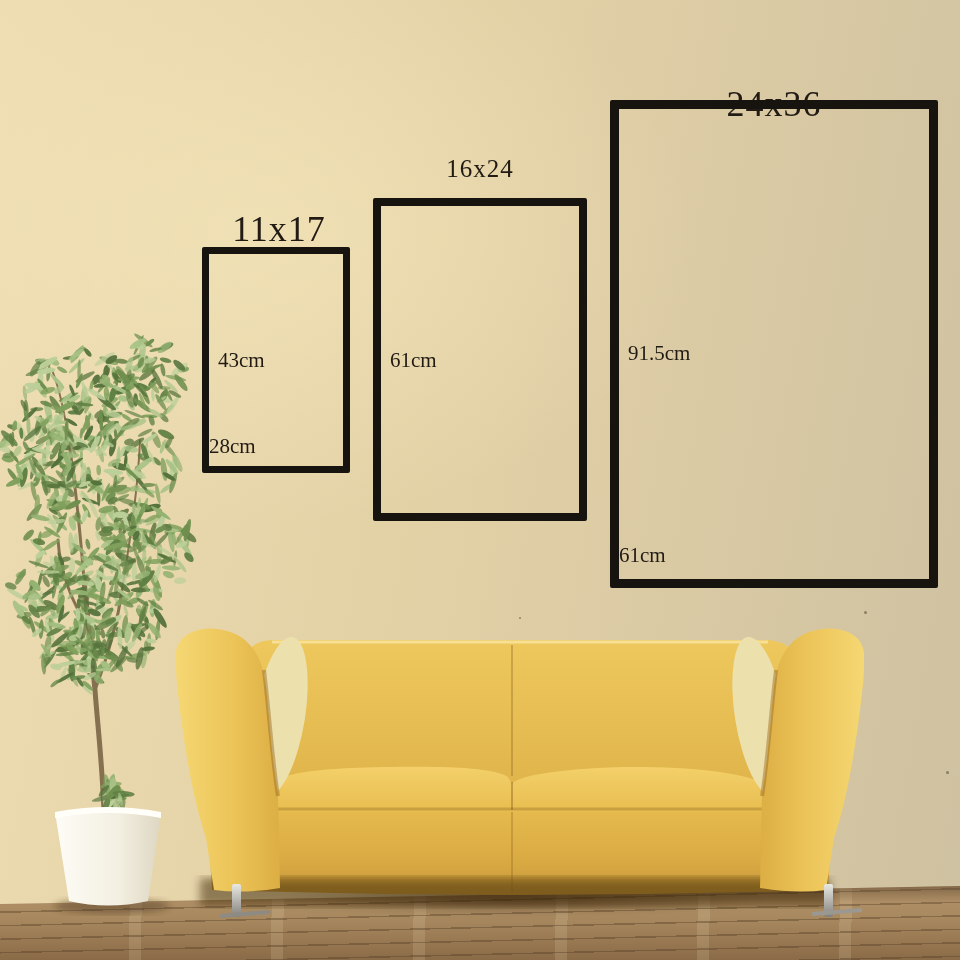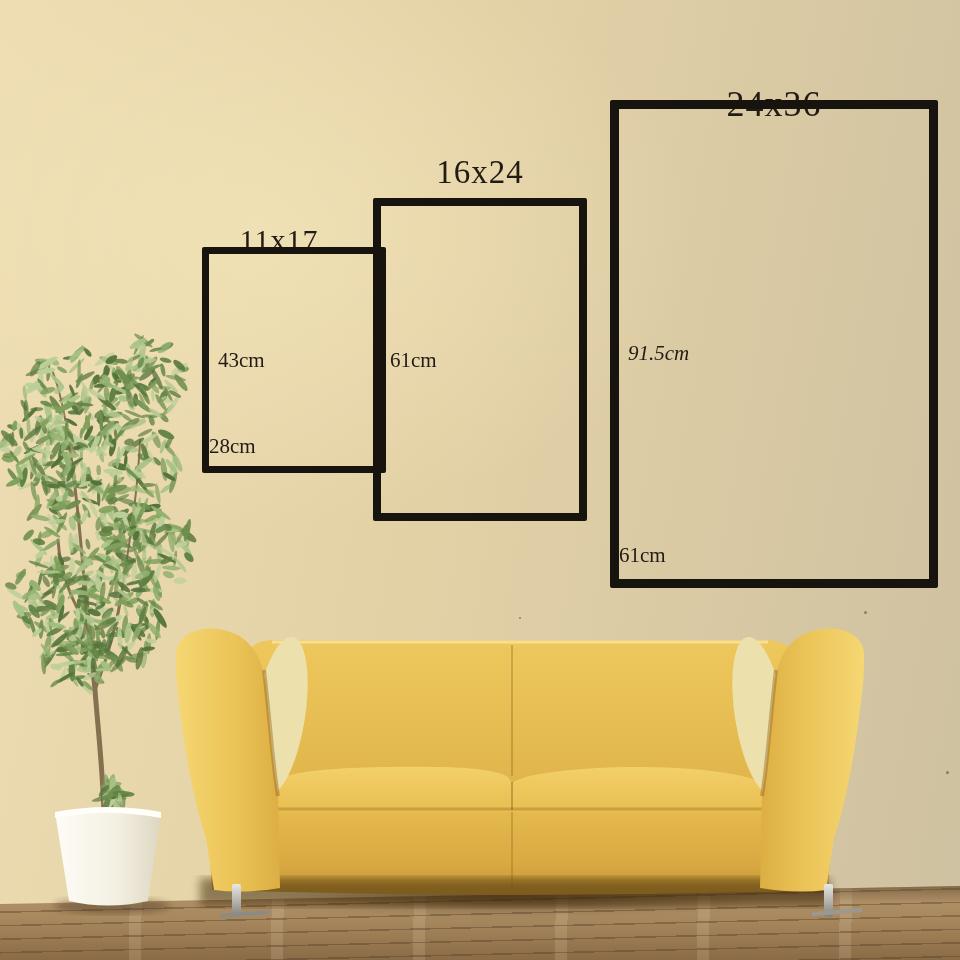--- a/index.html
+++ b/index.html
@@ -25,33 +25,33 @@
       repeating-linear-gradient(91deg, rgba(255,236,200,0) 0px, rgba(255,236,200,0) 130px, rgba(255,236,200,.14) 130px, rgba(255,236,200,.14) 142px),
       linear-gradient(to bottom, #b3936a 0%, var(--floor,#a98a60) 40%, #8a6b47 100%);
   }
   .sofa-floor-shadow{
     position:absolute;left:185px;top:882px;width:665px;height:38px;
     background:radial-gradient(ellipse 50% 50% at 50% 45%, rgba(48,31,13,.6) 0%, rgba(48,31,13,0) 75%);
     filter:blur(4px);
   }
   
   .frame{position:absolute;box-sizing:border-box;border-style:solid;border-color:var(--outline,#17130e);border-radius:2px;background:transparent;}
-  .frame-11x17{left:202px;top:247px;width:184px;height:226px;border-width:7px;}
+  .frame-11x17{left:202px;top:247px;width:148px;height:226px;border-width:7px;}
   .frame-16x24{left:373px;top:198px;width:214px;height:323px;border-width:8px;}
   .frame-24x36{left:610px;top:100px;width:328px;height:488px;border-width:9px;}
   .frame-title{
     position:absolute;text-align:center;color:var(--text,#201b14);
     letter-spacing:1px;line-height:1;
   }
-  .title-11x17{left:202px;top:225px;width:154px;font-size:30px;}
-  .title-16x24{left:373px;top:156px;width:214px;font-size:33px;}
+  .title-11x17{left:202px;top:211px;width:154px;font-size:36px;}
+  .title-16x24{left:373px;top:156px;width:214px;font-size:25px;}
   .title-24x36{left:610px;top:58px;width:328px;font-size:36px;margin-top:28px;}
   .dim{position:absolute;color:var(--text,#201b14);font-size:21px;line-height:1;}
   .dim-h{left:9px;top:50%;transform:translateY(-50%);}
-  .frame-24x36 .dim-h{top:52%;font-style:italic;}
+  .frame-24x36 .dim-h{top:52%;}
   .dim-w{left:0;right:0;bottom:9px;text-align:left;}
   .frame-24x36 .dim-w{bottom:13px;}
   
   .sofa-svg{position:absolute;left:160px;top:598px;width:720px;height:340px;}
   .plant-svg{position:absolute;left:0;top:290px;width:220px;height:640px;}
 </style>
 </head>
 <body>
 
 <div id="stage">

